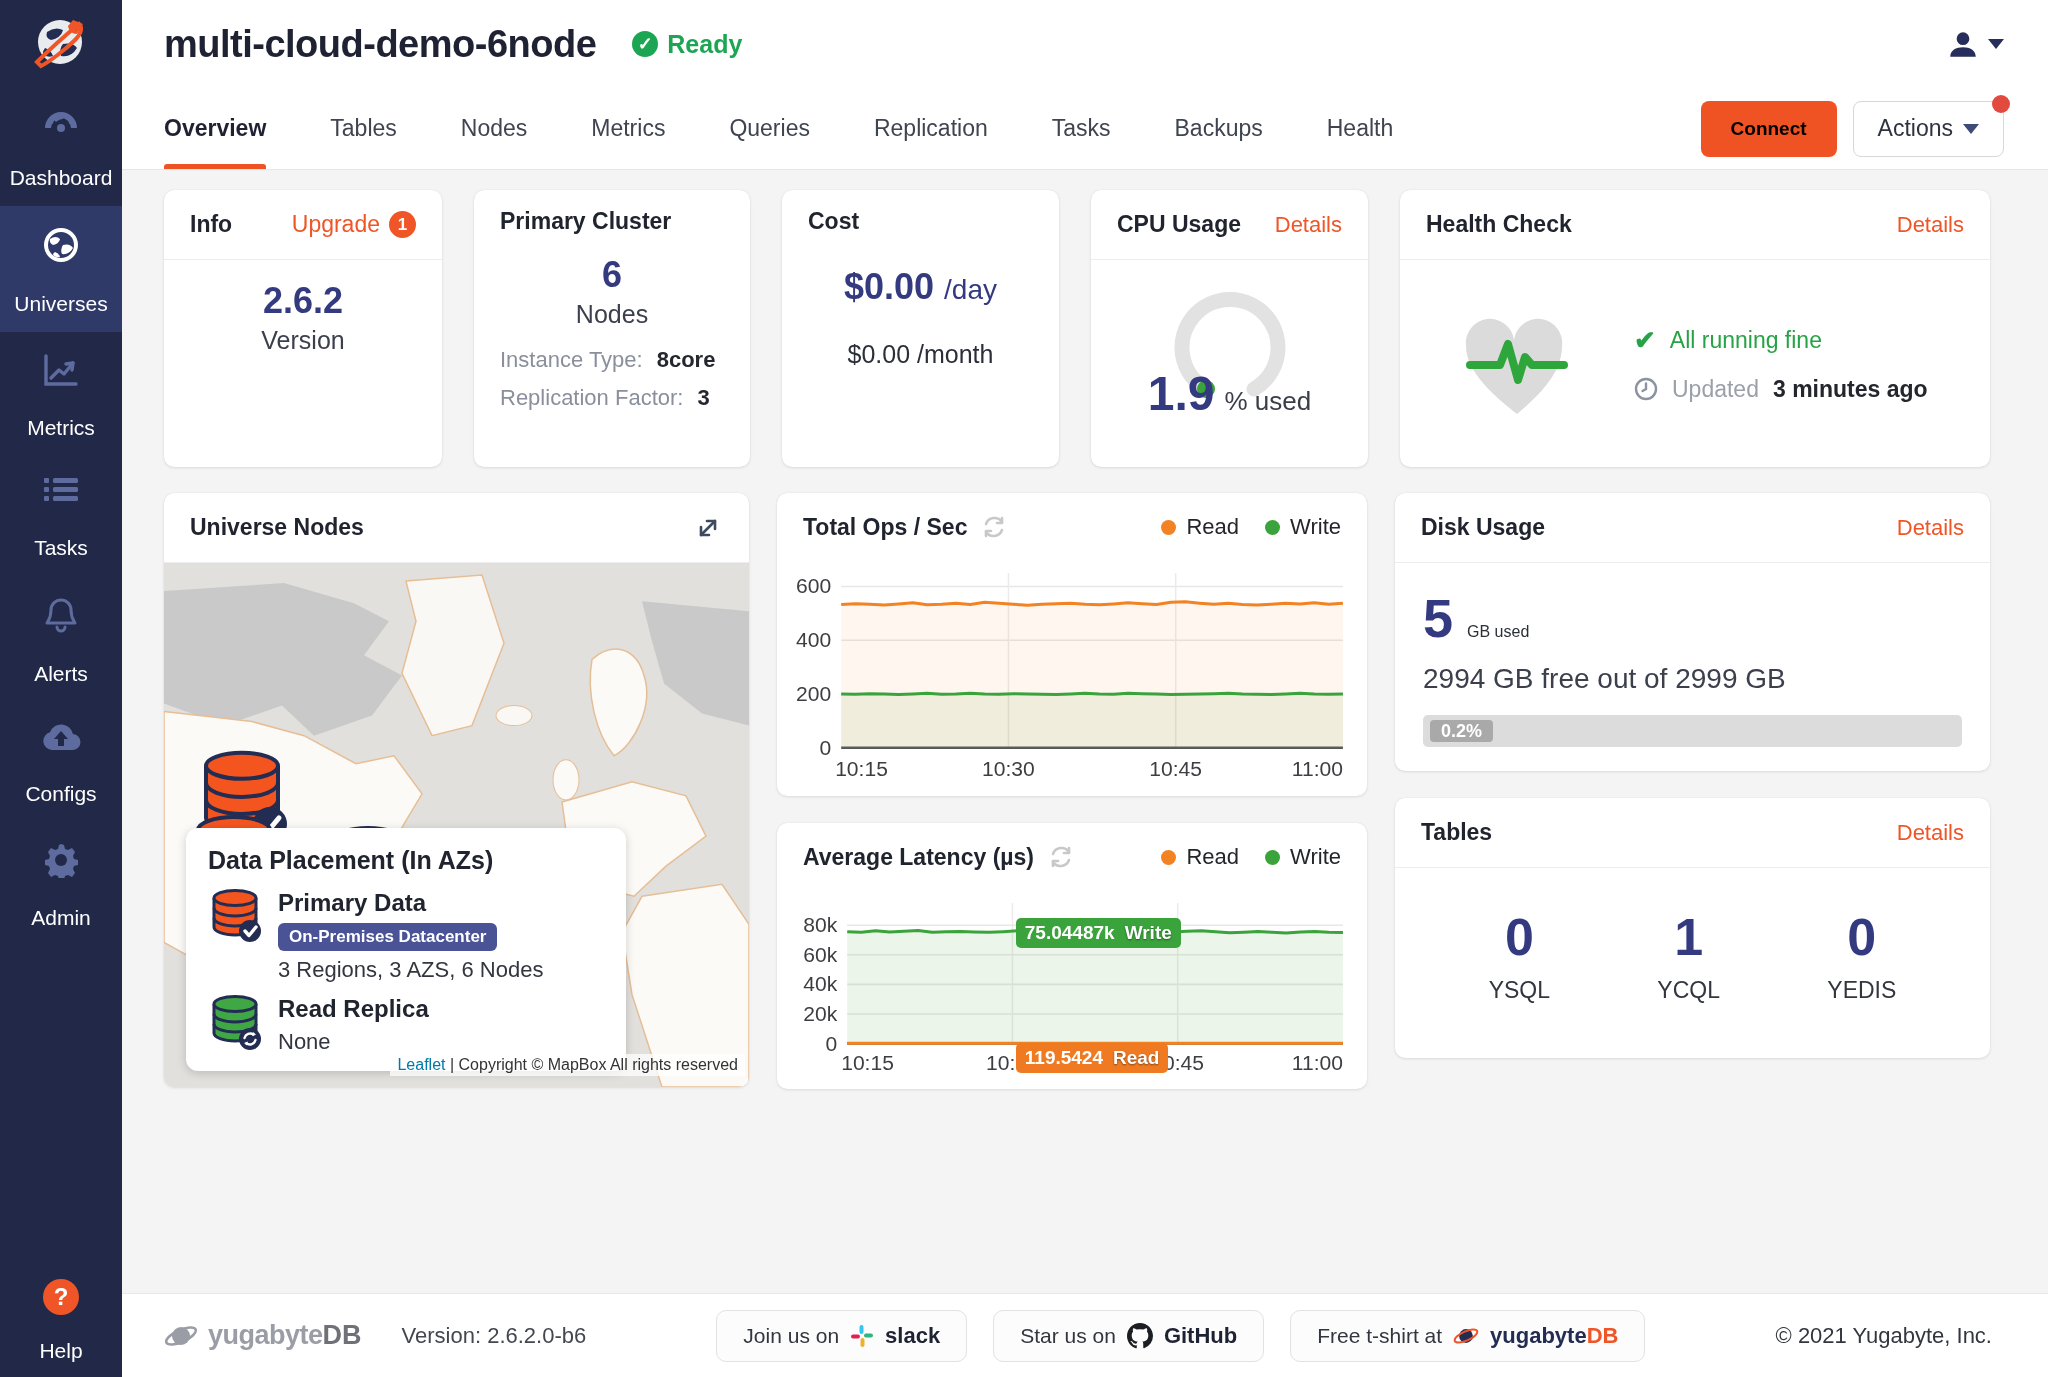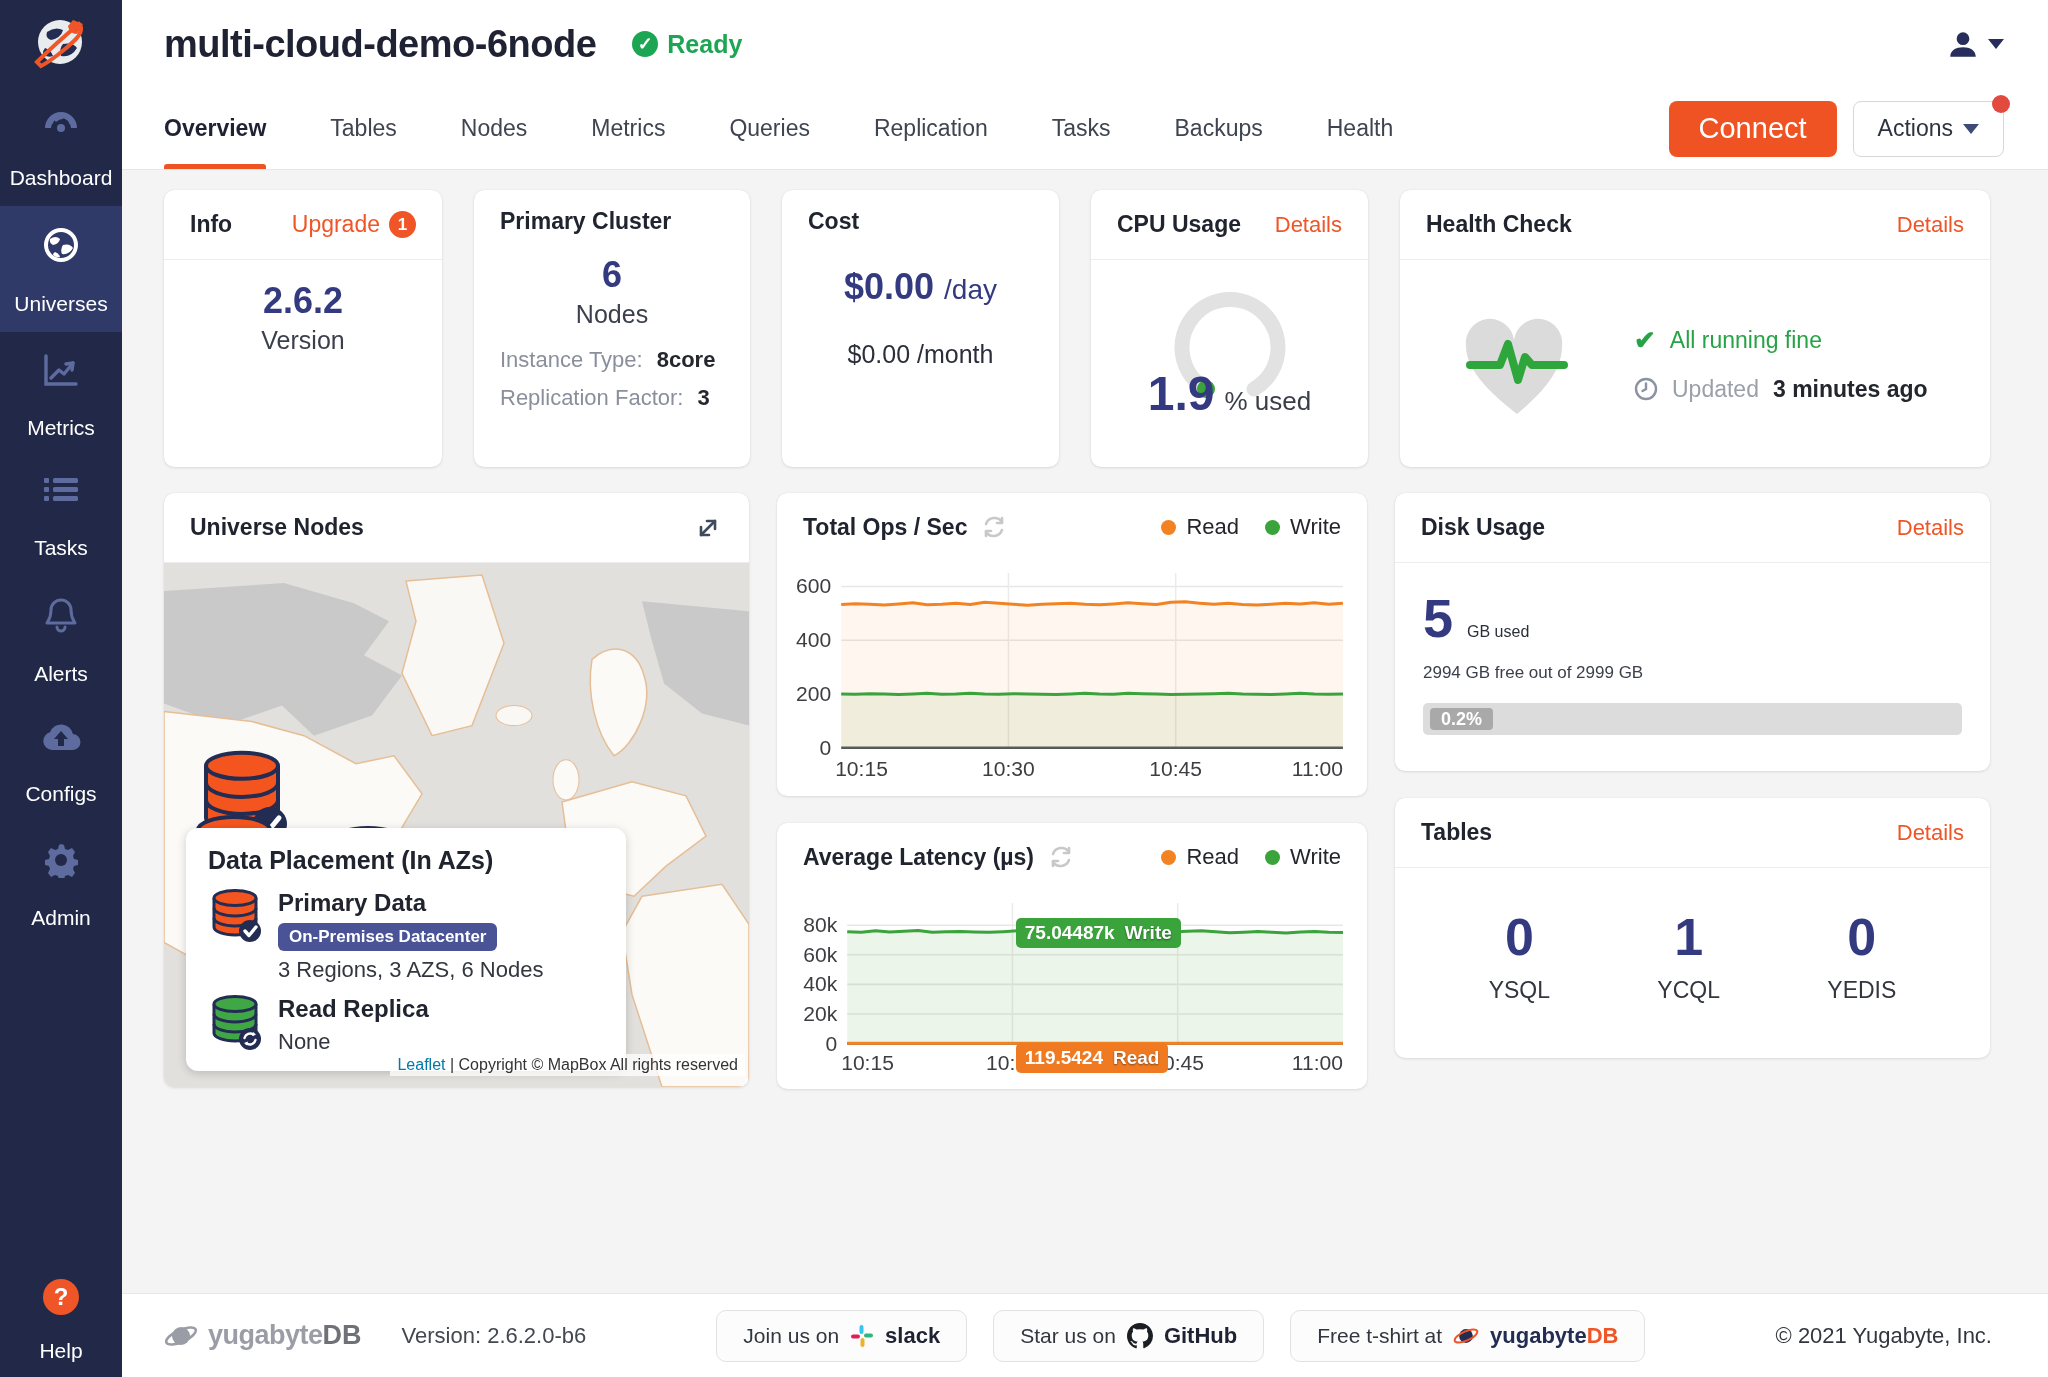--- a/index.html
+++ b/index.html
@@ -26,21 +26,21 @@
   .ready-check { width:26px; height:26px; border-radius:50%; background:#1CA653; color:#fff; font-size:18px; font-weight:bold; text-align:center; line-height:26px; }
   .ready-text { color:#1CA653; font-size:25px; font-weight:700; }
   .user-area { margin-left:auto; display:flex; align-items:center; gap:8px; cursor:pointer; }
 
   .tabbar { height:82px; background:#fff; display:flex; align-items:stretch; padding:0 44px 0 42px; border-bottom:1px solid #E6E6E6; }
   .tabs { display:flex; }
   .tab { margin-right:64px; font-size:23px; color:#3E4450; display:flex; align-items:center; position:relative; cursor:pointer; white-space:nowrap; }
   .tab.active { color:#1E2233; font-weight:700; }
   .tab.active::after { content:""; position:absolute; left:0; right:0; bottom:0; height:5px; background:#EF5323; border-radius:3px 3px 0 0; }
   .hdr-buttons { margin-left:auto; display:flex; align-items:center; gap:16px; }
-  .btn-connect { height:56px; padding:0 30px; background:#EF5323; border:none; border-radius:8px; color:#ffffff; font-size:29px; font-weight:400; font-family:inherit; cursor:pointer; }
+  .btn-connect { height:56px; padding:0 30px; background:#EF5323; border:none; border-radius:8px; color:#000000; font-size:19px; font-weight:700; font-family:inherit; cursor:pointer; }
   .btn-actions { height:56px; padding:0 24px; background:#fff; border:1px solid #D8D8D8; border-radius:8px; color:#2E3340; font-size:23px; font-family:inherit; cursor:pointer; position:relative; display:flex; align-items:center; gap:10px; }
   .caret { width:0; height:0; border-left:8px solid transparent; border-right:8px solid transparent; border-top:10px solid #3E4A78; }
   .notif-dot { position:absolute; top:-7px; right:-7px; width:18px; height:18px; border-radius:50%; background:#E2493F; }
 
   .content { flex:1; background:#F4F4F4; padding:20px 58px 0 42px; display:flex; flex-direction:column; gap:26px; min-height:0; }
 
   .card { background:#fff; border-radius:10px; box-shadow:0 1px 3px rgba(16,22,26,.10), 0 0 1px rgba(16,22,26,.12); }
   .card-hd { display:flex; align-items:center; justify-content:space-between; padding:0 26px; height:70px; border-bottom:1px solid #EDEDED; }
   .card-title { font-size:23px; font-weight:700; color:#20242F; }
   .details-link { font-size:22px; color:#EF5527; cursor:pointer; }
@@ -105,21 +105,21 @@
   .lat-badge .after-label { font-weight:700; color:#fff; text-shadow:0 1px 2px rgba(0,0,0,.45); margin-left:10px; }
   .badge-write { background:#3BA33B; top:21%; left:40%; }
   .badge-read  { background:#EF7A22; top:87%; left:40%; }
 
   
   .disk-card { height:278px; display:flex; flex-direction:column; }
   .disk-body { padding:24px 28px 0; }
   .disk-top { display:flex; align-items:baseline; gap:14px; }
   .disk-num { font-size:54px; font-weight:700; color:#343A80; }
   .disk-unit { font-size:16px; color:#2B2F3A; }
-  .disk-free { font-size:17px; color:#3C404C; margin-top:14px; }
+  .disk-free { font-size:28px; color:#3C404C; margin-top:14px; }
   .disk-track { margin-top:20px; height:32px; background:#DCDCDC; border-radius:5px; position:relative; }
   .disk-chip { position:absolute; left:7px; top:5px; bottom:5px; background:#A9A9A9; color:#fff; font-size:18px; font-weight:700; border-radius:4px; display:flex; align-items:center; padding:0 11px; }
   .tables-card { height:260px; display:flex; flex-direction:column; }
   .tables-body { flex:1; display:flex; align-items:center; justify-content:space-around; padding:0 40px 16px; }
   .tstat { text-align:center; }
   .tstat-num { font-size:52px; font-weight:700; color:#343A80; }
   .tstat-label { font-size:23px; color:#33363F; margin-top:10px; }
 
   
   .footer { height:84px; background:#fff; border-top:1px solid #E8E8E8; display:flex; align-items:center; padding:0 56px 0 42px; gap:40px; }

